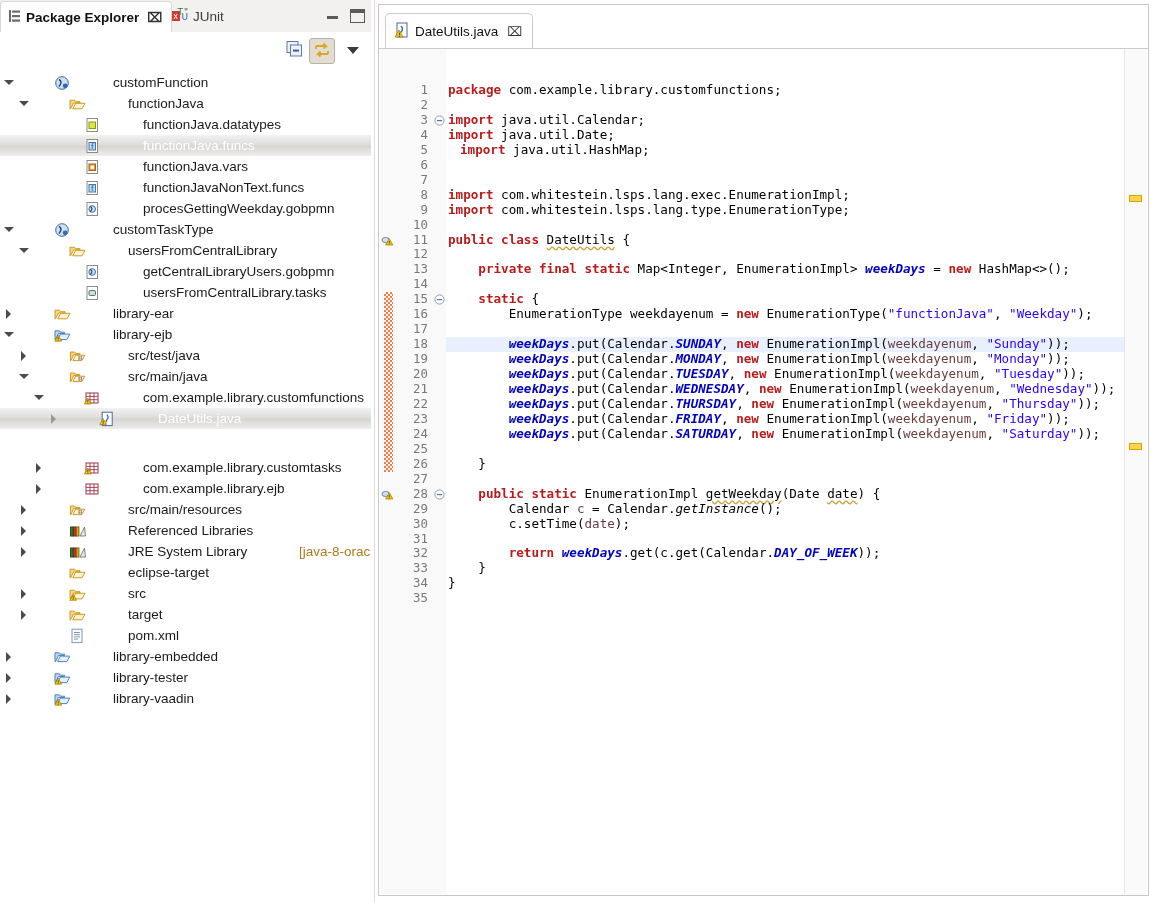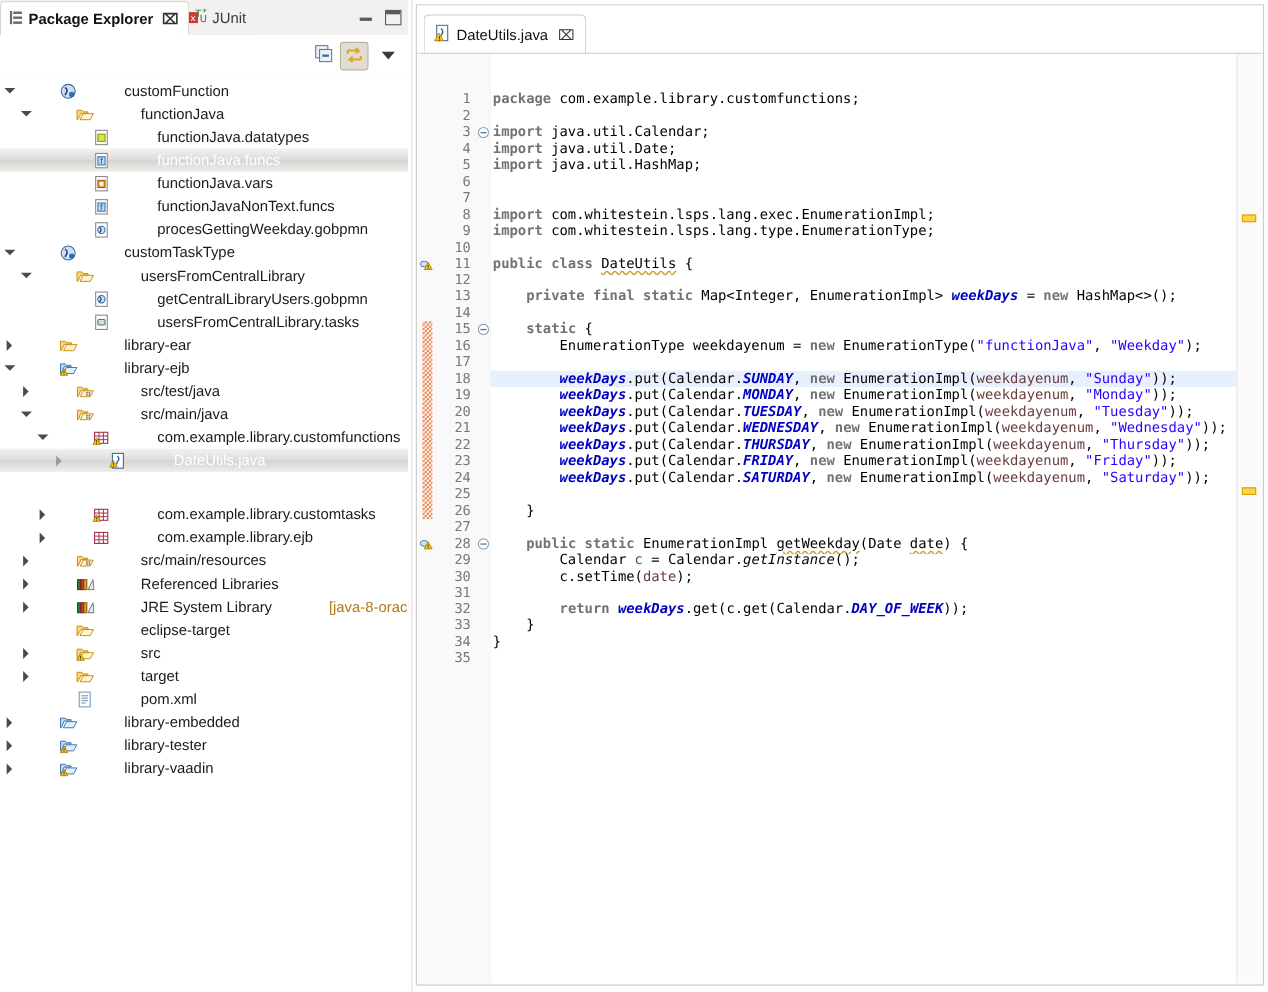--- a/index.html
+++ b/index.html
@@ -162,21 +162,21 @@
     position:absolute;right:4px;height:14.95px;line-height:14.95px;
     font-family:"DejaVu Sans Mono","Liberation Mono",monospace;
     font-size:12.4px;color:#787878;text-align:right;
   }
   .hl-line{position:absolute;left:0;right:0;height:14.95px;background:#e8f0fe;}
   .warn-ico{position:absolute;left:1px;width:14px;height:14px;}
   .fold{position:absolute;left:2px;width:11px;height:11px;}
   .fold svg{display:block;}
 
   
-  .k{color:#737373;font-weight:bold;}
+  .k{color:#b91c1c;font-weight:bold;}
   .s{color:#2a00ff;}
   .f{color:#0000c0;font-weight:bold;font-style:italic;}
   .sf{color:#0000c0;font-weight:bold;font-style:italic;}
   .st{color:#000000;font-style:italic;}
   .p{color:#6a3e3e;}
   .t{color:#000000;}
   .decl{text-decoration:underline;text-decoration-color:#c8a13a;
         text-decoration-style:wavy;text-underline-offset:2px;}
 
   
@@ -626,21 +626,21 @@
             <rect x="2.8" y="5" width="5.4" height="1.2" fill="#5a7690"></rect>
           </svg>
         </div>
       </div>
     <div id="text-col">
         <div class="hl-line" style="top: 288.15px;"></div>
         <div class="codeline" style="top: 34px; padding-left: 2px;"><span class="k">package</span><span class="t"> com.example.library.customfunctions;</span></div>
         <div class="codeline" style="top: 48.95px; padding-left: 2px;"></div>
         <div class="codeline" style="top: 63.9px; padding-left: 2px;"><span class="k">import</span><span class="t"> java.util.Calendar;</span></div>
         <div class="codeline" style="top: 78.85px; padding-left: 2px;"><span class="k">import</span><span class="t"> java.util.Date;</span></div>
-        <div class="codeline" style="top: 93.8px; padding-left: 2px;"><span class="k">import</span><span class="t"> java.util.HashMap;</span></div>
+        <div class="codeline" style="top: 93.8px; padding-left: 2px; margin-left: 12px;"><span class="k">import</span><span class="t"> java.util.HashMap;</span></div>
         <div class="codeline" style="top: 123.7px; padding-left: 2px;"></div>
         <div class="codeline" style="top: 138.65px; padding-left: 2px;"><span class="k">import</span><span class="t"> com.whitestein.lsps.lang.exec.EnumerationImpl;</span></div>
         <div class="codeline" style="top: 153.6px; padding-left: 2px;"><span class="k">import</span><span class="t"> com.whitestein.lsps.lang.type.EnumerationType;</span></div>
         <div class="codeline" style="top: 168.55px; padding-left: 2px;"></div>
         <div class="codeline" style="top: 183.5px; padding-left: 2px;"><span class="k">public class </span><span class="decl">DateUtils</span><span class="t"> {</span></div>
         <div class="codeline" style="top: 198.45px; padding-left: 2px;"></div>
         <div class="codeline" style="top: 213.4px; padding-left: 2px;"><span class="t">    </span><span class="k">private final static</span><span class="t"> Map&lt;Integer, EnumerationImpl&gt; </span><span class="f">weekDays</span><span class="t"> = </span><span class="k">new</span><span class="t"> HashMap&lt;&gt;();</span></div>
         <div class="codeline" style="top: 228.35px; padding-left: 2px;"></div>
         <div class="codeline" style="top: 243.3px; padding-left: 2px;"><span class="t">    </span><span class="k">static</span><span class="t"> {</span></div>
         <div class="codeline" style="top: 258.25px; padding-left: 2px;"><span class="t">        EnumerationType weekdayenum = </span><span class="k">new</span><span class="t"> EnumerationType(</span><span class="s">"functionJava"</span><span class="t">, </span><span class="s">"Weekday"</span><span class="t">);</span></div>

